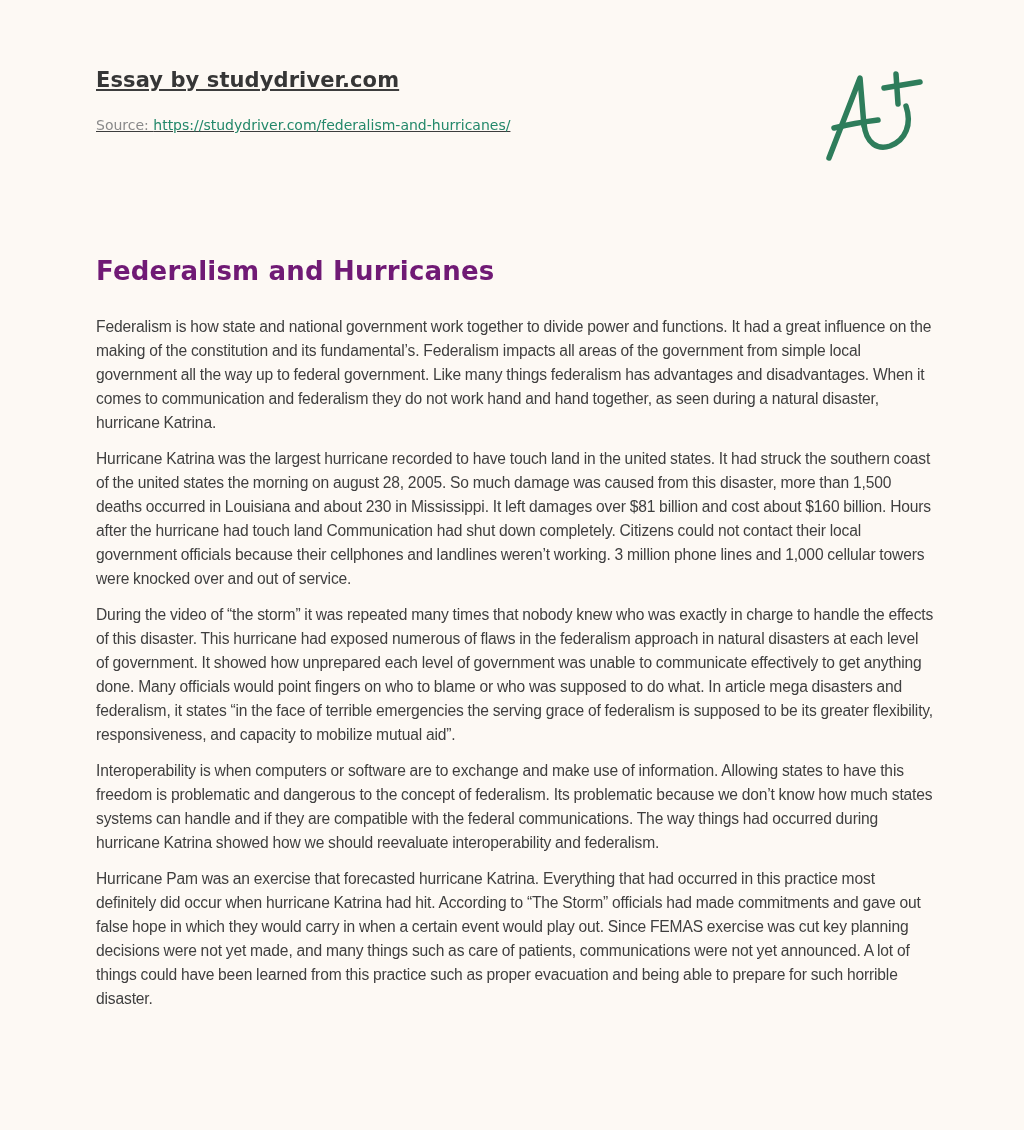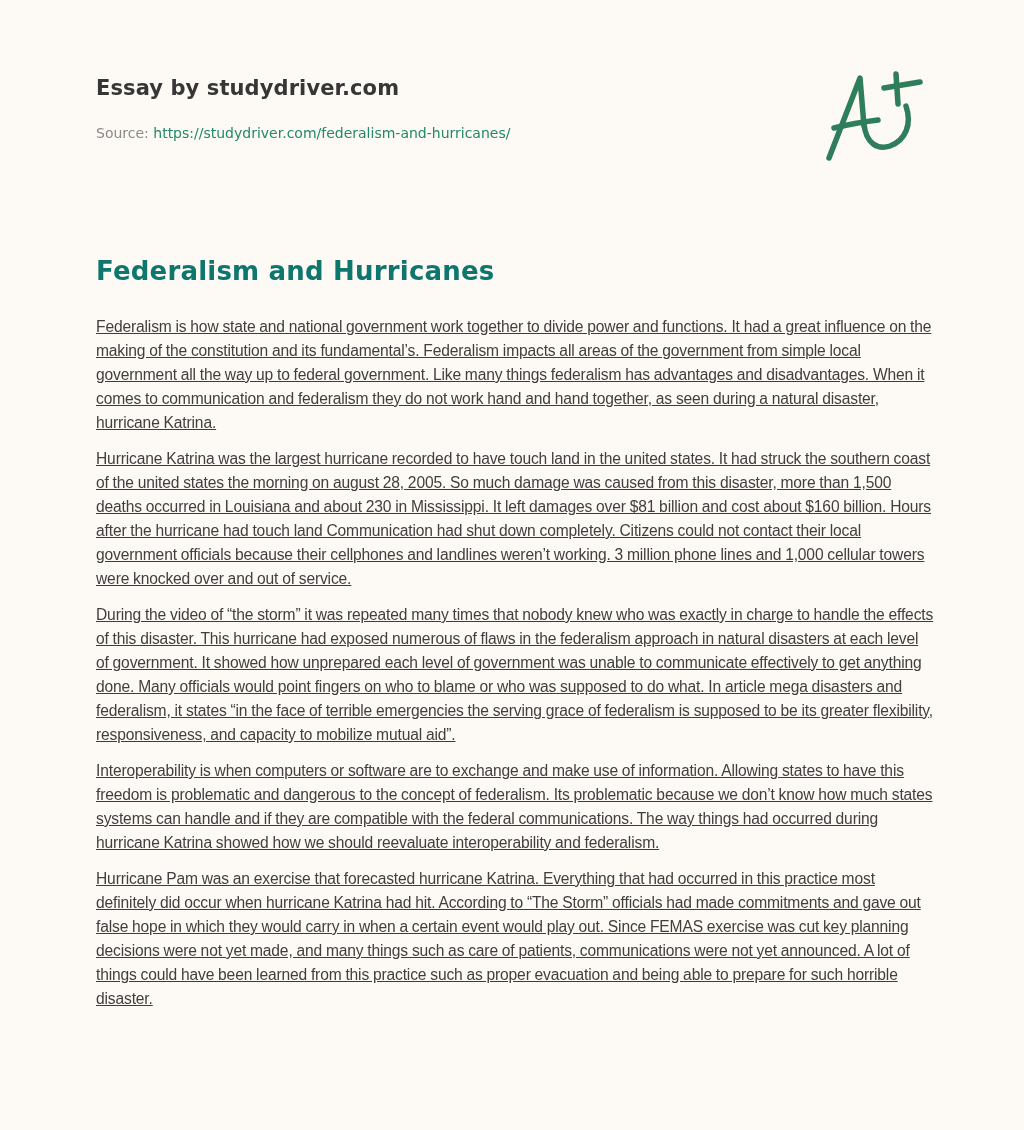--- a/index.html
+++ b/index.html
@@ -11,22 +11,23 @@
       width: 1024px;
       height: 1130px;
       overflow: hidden;
       position: relative;
       font-family: "Liberation Sans", sans-serif;
       color: #3d3d3d;
     }
     .header {
       position: absolute;
       left: 96px;
-      top: 76px;
+      top: 68px;
       width: 620px;
+      text-decoration: underline;
     }
     .site-title {
       font-family: "DejaVu Sans", sans-serif;
       font-weight: bold;
       font-size: 21px;
       color: #363636;
       margin: 0;
       letter-spacing: 0.1px;
     }
     .source-line {
@@ -48,29 +49,28 @@
       height: 100px;
     }
     .essay-title {
       position: absolute;
       left: 96px;
       top: 256px;
       margin: 0;
       font-family: "DejaVu Sans", sans-serif;
       font-weight: bold;
       font-size: 26px;
-      color: #0f766e;
+      color: #701a75;
       letter-spacing: 0.2px;
     }
     .essay-body {
       position: absolute;
       left: 96px;
       top: 315px;
       width: 838px;
-      text-decoration: underline;
     }
     .essay-body p {
       margin: 0 0 12px 0;
       font-family: "Liberation Sans", sans-serif;
       font-size: 15.6px;
       line-height: 24px;
       color: #3f3f3f;
       letter-spacing: -0.15px;
       word-spacing: -0.3px;
     }

